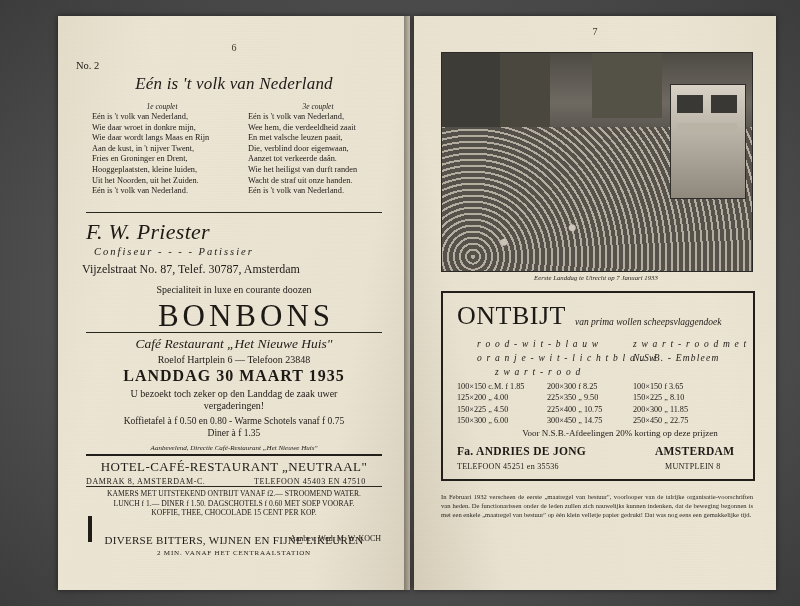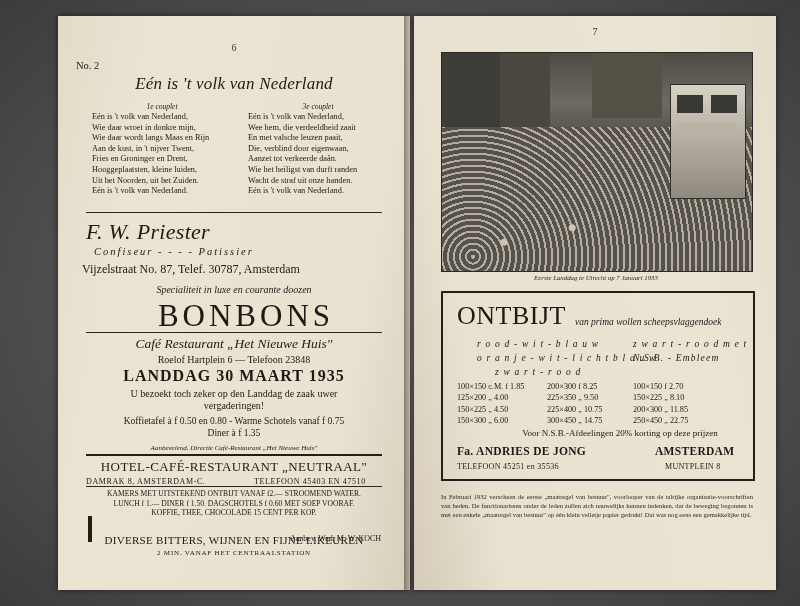--- a/index.html
+++ b/index.html
@@ -47,21 +47,21 @@
     font-family:"Liberation Serif",serif;
     font-size:17px;font-style:italic;letter-spacing:.2px;
   }
   .couplet-head{font-size:7.5px;font-style:italic;text-align:center;}
   .verse{font-size:8.3px;line-height:10.6px;}
   .rule-thin{position:absolute;height:1px;background:#2a2620;}
   .rule-thick{position:absolute;height:2px;background:#221f1a;}
   .ad-name{font-size:22px;font-style:italic;letter-spacing:.3px;}
   .ad-sub{font-size:10.5px;font-style:italic;letter-spacing:2px;}
   .ad-addr{font-size:12px;}
-  .ad-spec{font-size:10px;font-style:italic;}
+  .ad-spec{font-size:10px;}
   .bonbons{font-size:31px;letter-spacing:4px;font-family:"Liberation Serif",serif;}
   .cafe-title{font-size:13.5px;font-style:italic;}
   .cafe-addr{font-size:10px;}
   .landdag{font-size:16px;letter-spacing:1px;font-weight:bold;}
   .bezoek{font-size:10px;}
   .koffie{font-size:9.5px;}
   .aanbev{font-size:7px;font-style:italic;text-align:center;}
   .hotel{font-size:13px;letter-spacing:.4px;}
   .damrak{font-size:8px;letter-spacing:.6px;}
   .kamers{font-size:7.6px;line-height:9.6px;}
@@ -227,21 +227,21 @@
       <div>150×225   „     4.50</div>
       <div>150×300   „     6.00</div>
     </div>
     <div class="blk vl-tab" style="left:104px;top:88px;">
       <div>200×300   f  8.25</div>
       <div>225×350   „   9.50</div>
       <div>225×400   „ 10.75</div>
       <div>300×450   „ 14.75</div>
     </div>
     <div class="blk vl-tab" style="left:190px;top:88px;">
-      <div>100×150    f  2.70</div>
+      <div>100×150    f  3.65</div>
       <div>150×225    „   8.10</div>
       <div>200×300    „ 11.85</div>
       <div>250×450    „ 22.75</div>
     </div>
 
     <div class="blk vl-note c" style="left:0;top:135px;width:310px;padding-left:22px;">Voor N.S.B.-Afdeelingen 20% korting op deze prijzen</div>
     <div class="blk vl-firm" style="left:14px;top:152px;">Fa. ANDRIES DE JONG</div>
     <div class="blk vl-firm" style="left:212px;top:152px;">AMSTERDAM</div>
     <div class="blk vl-tel" style="left:14px;top:169px;">TELEFOON 45251 en 35536</div>
     <div class="blk vl-tel" style="left:222px;top:169px;">MUNTPLEIN 8</div>

